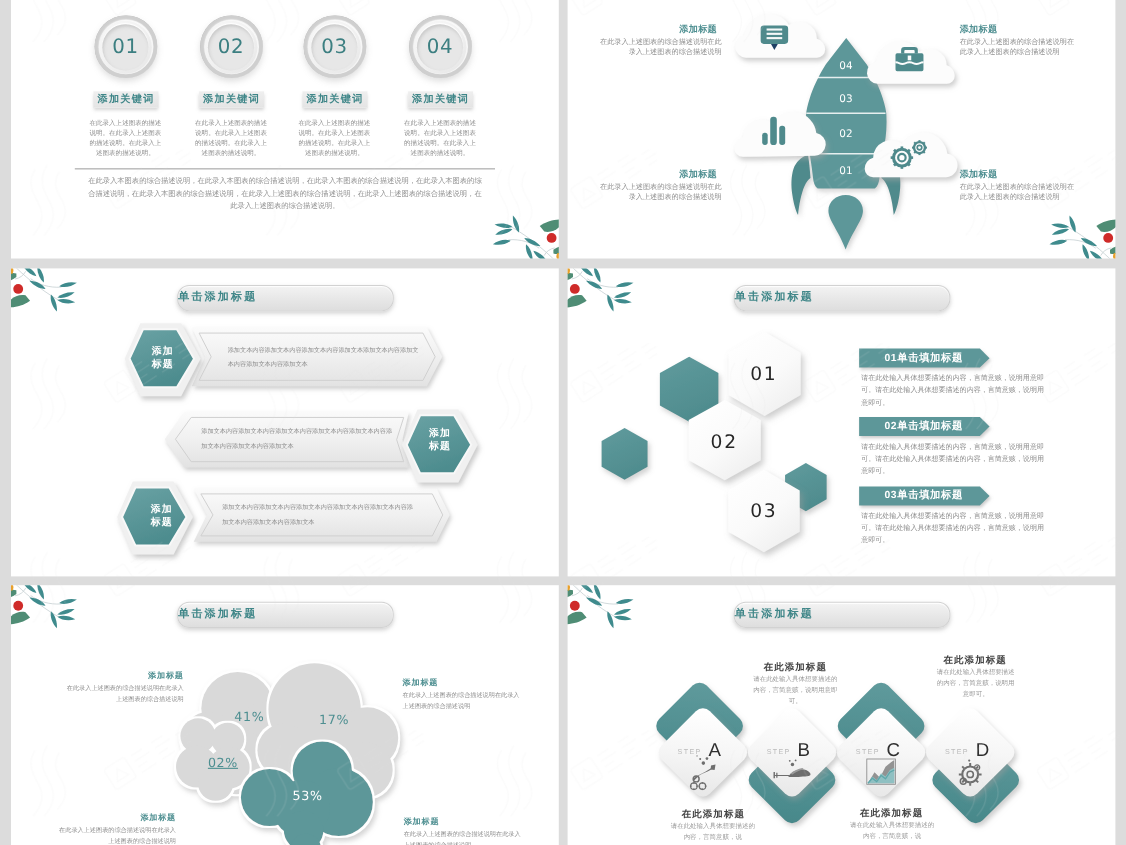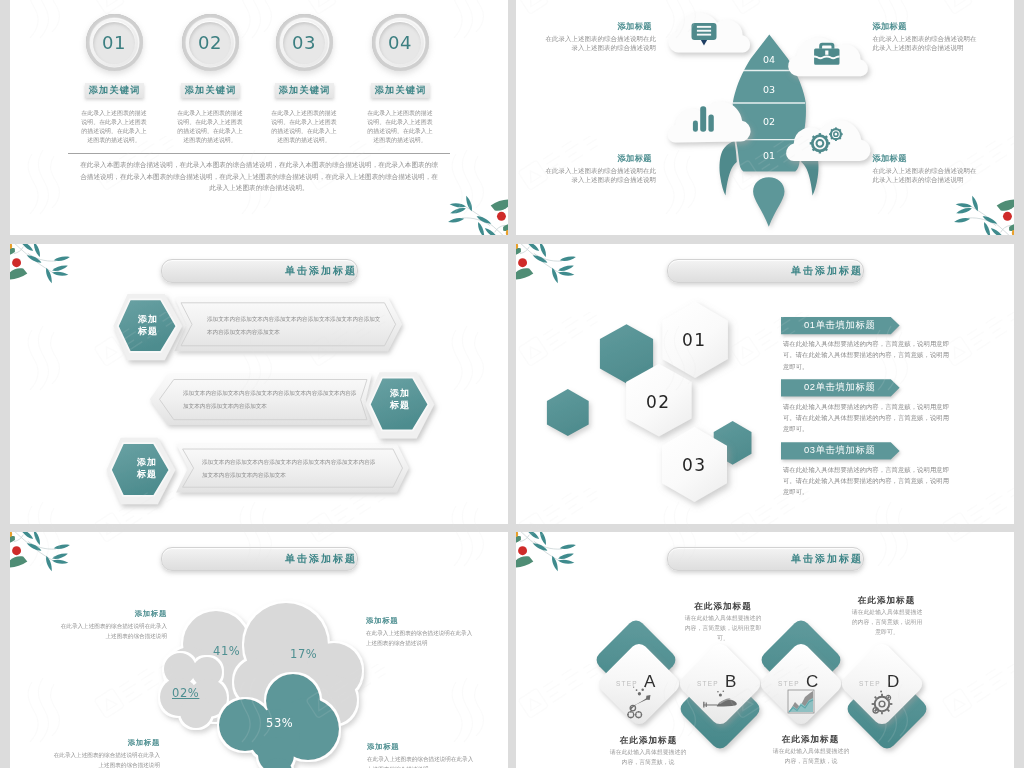--- a/index.html
+++ b/index.html
@@ -46,28 +46,28 @@
       color:#8e8e8e;text-align:center;}
   
   .s2txt{position:absolute;font-size:6.5px;line-height:9.5px;color:#8e8e8e;}
   .s2ttl{position:absolute;font-size:8.3px;color:#4e8f91;font-weight:bold;letter-spacing:.3px;}
 
   
   .titlepill{position:absolute;left:151px;top:15px;width:195px;height:22px;border-radius:11px;
      background:linear-gradient(180deg,#f3f3f3 0%,#e7e7e7 55%,#dedede 100%);
      border:1px solid #d2d2d2;
      box-shadow:0 2px 4px rgba(150,150,150,.42), inset 0 1px 1px rgba(255,255,255,.9);}
-  .titlepill span{display:block;width:100%;line-height:22px;text-align:right;color:#3f8688;
+  .titlepill span{display:block;width:100%;line-height:22px;text-align:left;color:#3f8688;
      font-size:10px;font-weight:bold;letter-spacing:2px;}
   .s3body{position:absolute;font-size:5.6px;line-height:13px;color:#8a8a8a;}
   .hexlabel{position:absolute;color:#fff;font-size:9px;font-weight:bold;line-height:12px;text-align:center;letter-spacing:1px;}
 
   
   .s4num{position:absolute;font-size:17px;color:#262626;font-family:"DejaVu Sans",sans-serif;letter-spacing:1.5px;}
-  .s4bt{position:absolute;color:#fff;font-size:9.4px;font-weight:normal;letter-spacing:.6px;text-align:center;}
+  .s4bt{position:absolute;color:#fff;font-size:9.4px;font-weight:bold;letter-spacing:.6px;text-align:center;}
   .s4body{position:absolute;font-size:6.4px;line-height:11.4px;color:#8a8a8a;}
 
   
   .s5ttl{position:absolute;font-size:7.4px;color:#4e8f91;font-weight:bold;letter-spacing:.7px;}
   .s5body{position:absolute;font-size:5.6px;line-height:10px;color:#8e8e8e;}
   .pct{position:absolute;font-size:11.5px;font-family:"DejaVu Sans",sans-serif;letter-spacing:.6px;color:#4e8f91;}
 
   
   .s6ttl{position:absolute;font-size:8.6px;color:#434343;font-weight:bold;letter-spacing:1px;text-align:center;}
   .s6body{position:absolute;font-size:5.9px;line-height:9.8px;color:#9a9a9a;text-align:center;}
@@ -478,21 +478,21 @@
           <circle cx="283" cy="169" r="27"></circle>
             <circle cx="235" cy="193" r="26"></circle>
           <circle cx="298" cy="197" r="31"></circle>
             <circle cx="264" cy="203" r="26"></circle>
           <circle cx="266" cy="223" r="18"></circle>
             <circle cx="268" cy="240" r="14"></circle>
         </g>
       </g>
     </svg>
     <div class="pct" style="left:203px;top:112px;">41%</div>
-    <div class="pct" style="left:162px;top:154px;text-decoration:underline;">02%</div>
+    <div class="pct" style="left:179px;top:154px;text-decoration:underline;">02%</div>
     <div class="pct" style="left:256px;top:184px;color:#ffffff;">53%</div>
     <div class="pct" style="left:280px;top:115px;">17%</div>
 
     <div class="s5ttl cjk" style="left:110px;top:77px;width:47px;text-align:right;">添加标题</div>
     <div class="s5body cjk" style="left:47px;top:89px;width:110px;text-align:right;">在此录入上述图表的综合描述说明在此录入上述图表的综合描述说明</div>
     <div class="s5ttl cjk" style="left:103px;top:206px;width:47px;text-align:right;">添加标题</div>
     <div class="s5body cjk" style="left:40px;top:218px;width:110px;text-align:right;">在此录入上述图表的综合描述说明在此录入上述图表的综合描述说明</div>
     <div class="s5ttl cjk" style="left:357px;top:210px;">添加标题</div>
     <div class="s5body cjk" style="left:357px;top:222px;width:110px;">在此录入上述图表的综合描述说明在此录入上述图表的综合描述说明</div>
     <div class="s5ttl cjk" style="left:356px;top:84px;">添加标题</div>

